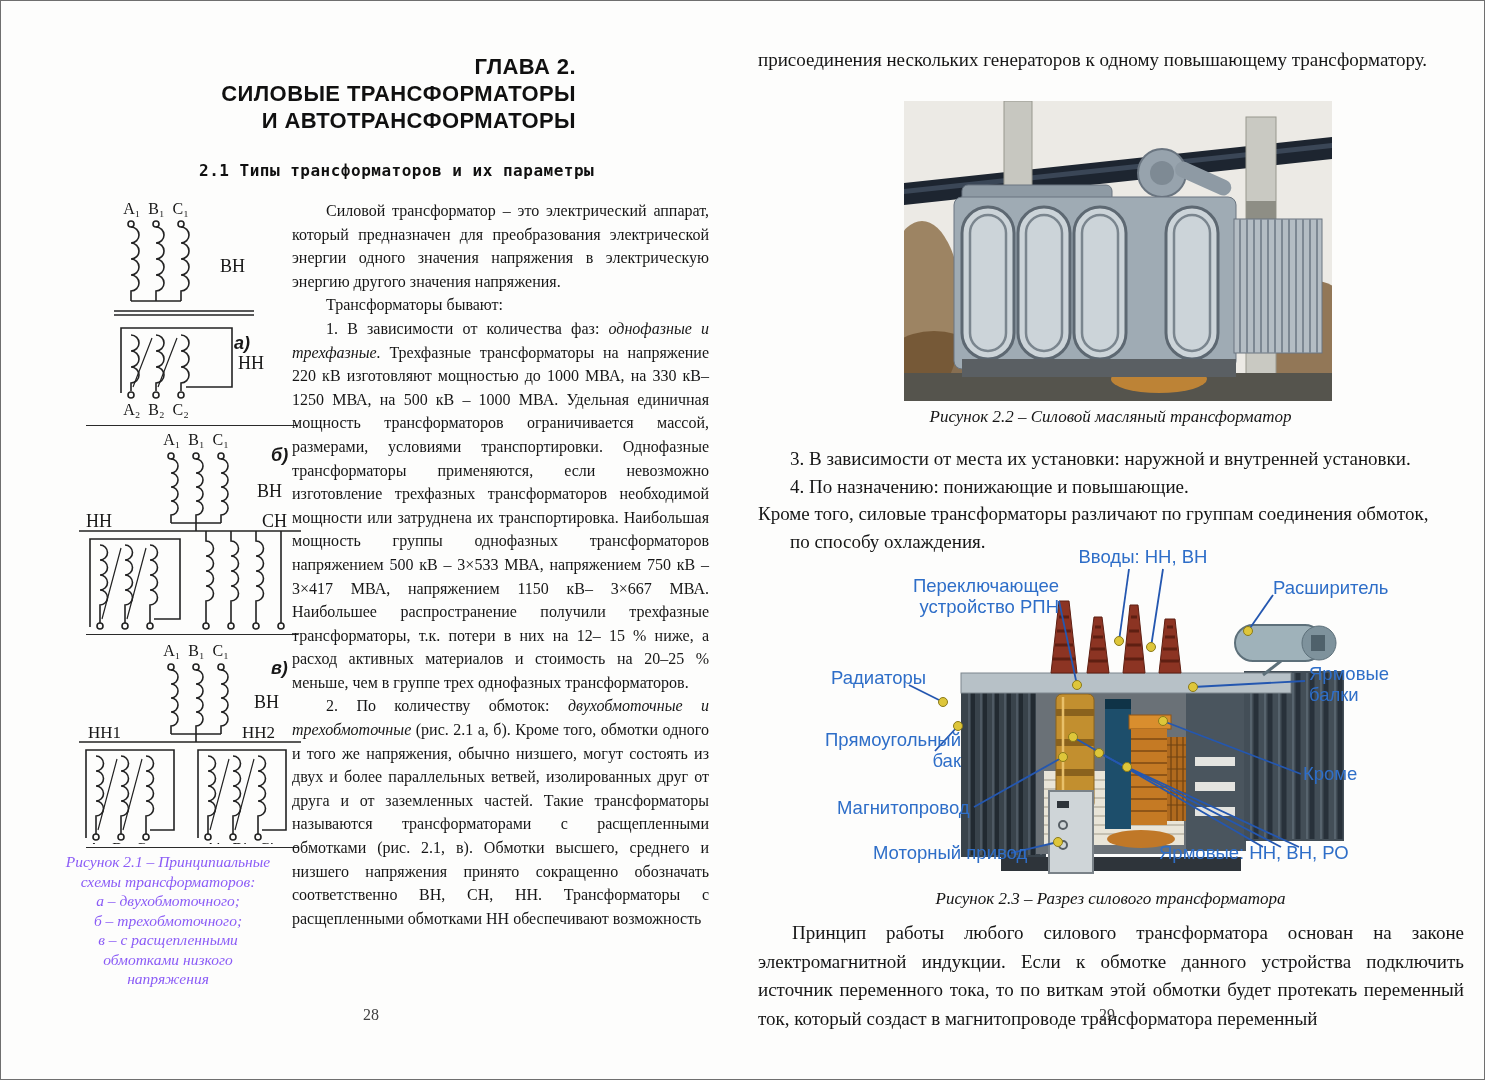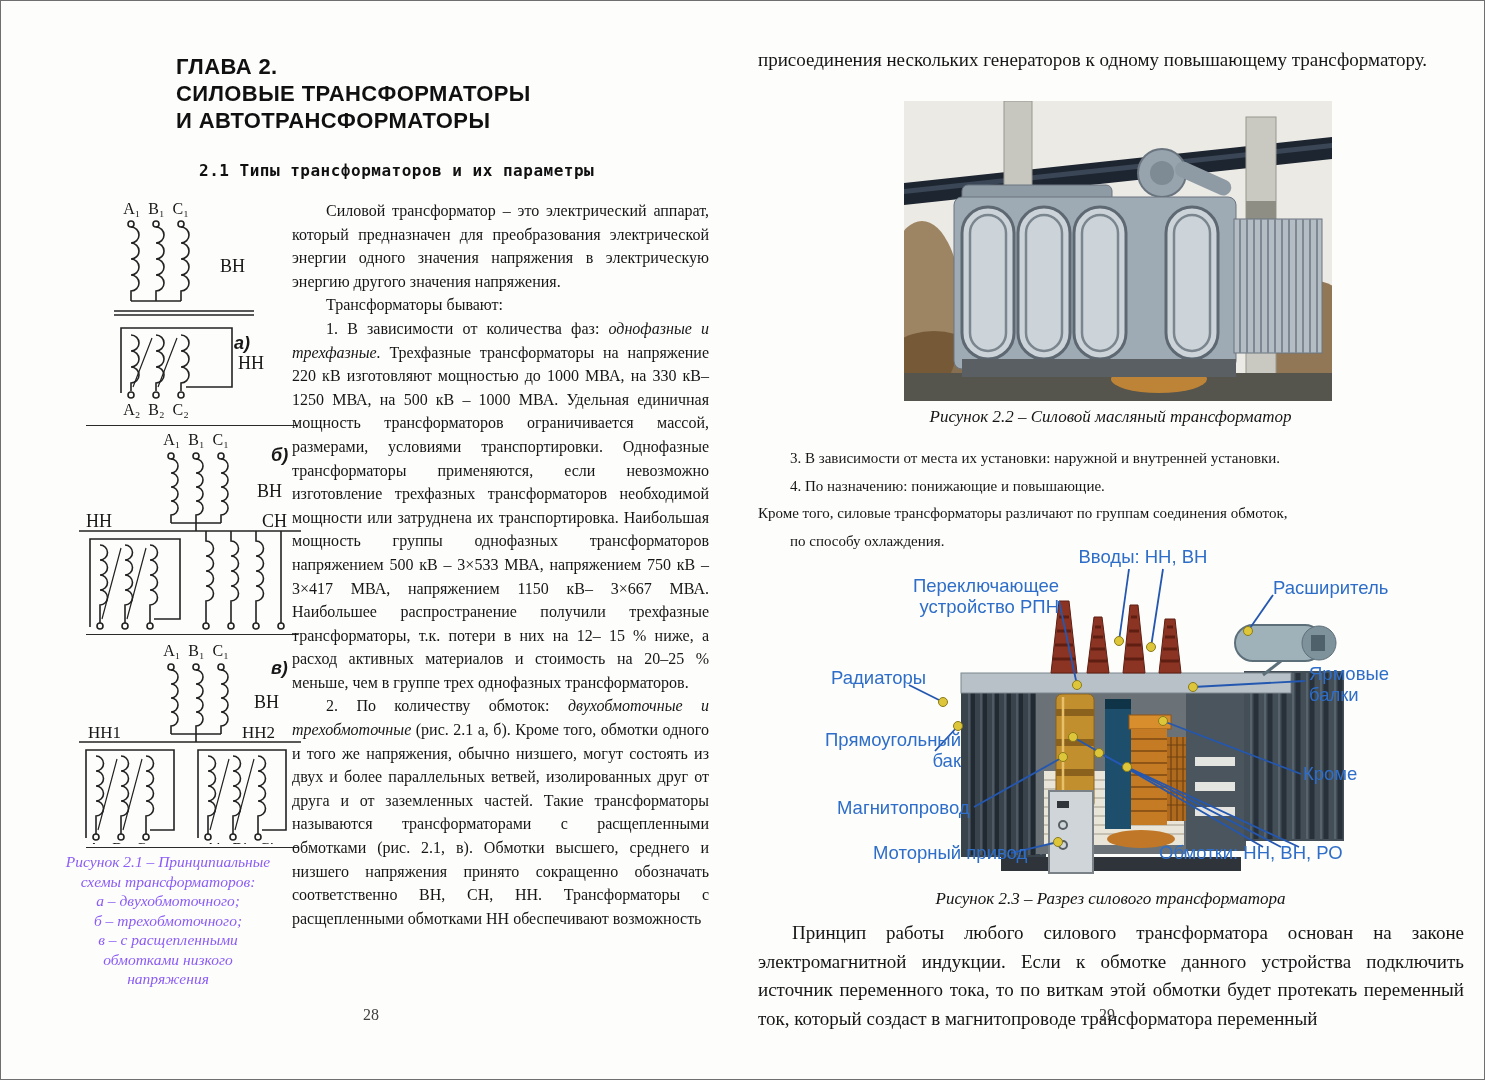--- a/index.html
+++ b/index.html
@@ -4,21 +4,21 @@
 <style>
   html,body{margin:0;padding:0;background:#d8d8d8;}
   .spread{
     position:relative; width:1485px; height:1080px; background:#fdfdfc;
     border:1px solid #6f6f6f; box-sizing:border-box; overflow:hidden;
     font-family:"Liberation Serif", serif; color:#161616;
   }
   .abs{position:absolute;}
   
   .chapter-title{
-    left:175px; top:52px; width:400px; text-align:left;
+    left:175px; top:52px; width:400px; text-align:right;
     font-family:"Liberation Sans", sans-serif; font-weight:bold;
     font-size:22px; line-height:27px; letter-spacing:.4px; color:#101010;
   }
   .section-heading{
     left:198px; top:160px; width:480px;
     font-family:"DejaVu Sans Mono", monospace; font-weight:bold;
     font-size:16px; letter-spacing:.5px; color:#101010;
   }
   .main-col{
     left:291px; top:198px; width:417px;
@@ -33,21 +33,21 @@
   }
   .pagenum{font-size:16px; color:#404040;}
   
   svg text{font-family:"Liberation Serif", serif; fill:#171717;}
   .dtag{font-family:"Liberation Sans", sans-serif; font-weight:bold; font-style:italic;}
   
   .rp-top{left:757px; top:45px; width:704px; font-size:19px; line-height:28.5px; text-align:justify;}
   .fig22-caption,.fig23-caption{
     width:705px; left:757px; text-align:center; font-style:italic; font-size:17px; color:#141414;
   }
-  .rp-list{left:757px; top:444px; width:706px; font-size:15px; line-height:27.5px;}
+  .rp-list{left:757px; top:444px; width:706px; font-size:19px; line-height:27.5px;}
   .rp-list .li{padding-left:32px;}
   .rp-list .hang{padding-left:0;}
   .rp-list .cont{padding-left:32px;}
   .fig23{left:810px; top:538px; width:648px; height:348px;}
   .blbl{
     position:absolute; font-family:"Liberation Sans", sans-serif;
     font-size:18.5px; line-height:21px; color:#2e6ec8;
   }
   .rp-bottom{left:757px; top:918px; width:706px; font-size:19px; line-height:28.5px; text-align:justify;}
 </style>
@@ -345,21 +345,21 @@
     </svg>
     <div class="blbl" style="left:58px;top:36px;width:190px;text-align:right;">Переключающее устройство РПН</div>
     <div class="blbl" style="left:252px;top:7px;width:160px;text-align:center;">Вводы: НН, ВН</div>
     <div class="blbl" style="left:462px;top:38px;width:170px;">Расширитель</div>
     <div class="blbl" style="left:20px;top:128px;width:110px;">Радиаторы</div>
     <div class="blbl" style="left:498px;top:124px;width:100px;">Ярмовые балки</div>
     <div class="blbl" style="left:0px;top:190px;width:150px;text-align:right;">Прямоугольный бак</div>
     <div class="blbl" style="left:492px;top:224px;width:110px;">Кроме</div>
     <div class="blbl" style="left:26px;top:258px;width:150px;">Магнитопровод</div>
     <div class="blbl" style="left:62px;top:303px;width:190px;">Моторный привод</div>
-    <div class="blbl" style="left:348px;top:303px;width:230px;">Обмотки: НН, ВН, РО</div>
+    <div class="blbl" style="left:348px;top:303px;width:230px;">Ярмовые: НН, ВН, РО</div>
   </div>
 
   <div class="abs fig23-caption" style="top:888px;">Рисунок 2.3 – Разрез силового трансформатора</div>
 
   <div class="abs rp-bottom">
     <p class="ind" style="margin:0;"><span>Принцип работы любого силового трансформатора основан на законе электромагнитной индукции. Если к обмотке данного устройства подключить источник переменного тока, то по виткам этой обмотки будет протекать переменный ток, который создаст в магнитопроводе трансформатора переменный</span></p>
   </div>
 
   <div class="abs pagenum" style="left:1098px;top:1005px;">29</div>
 

